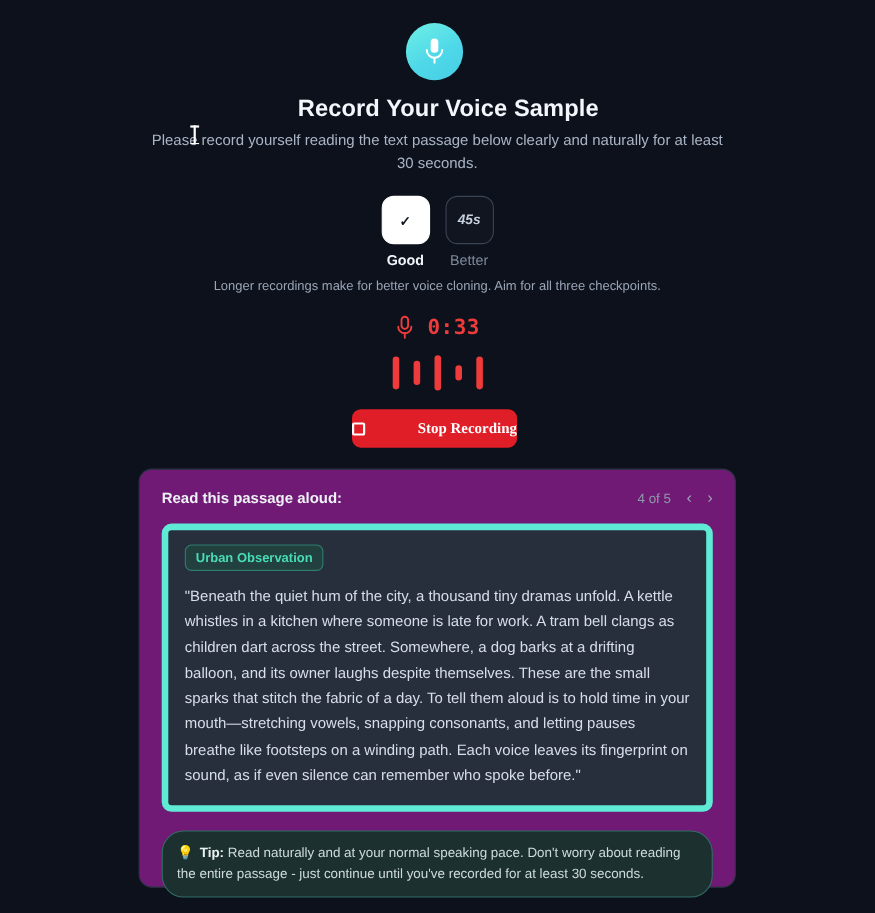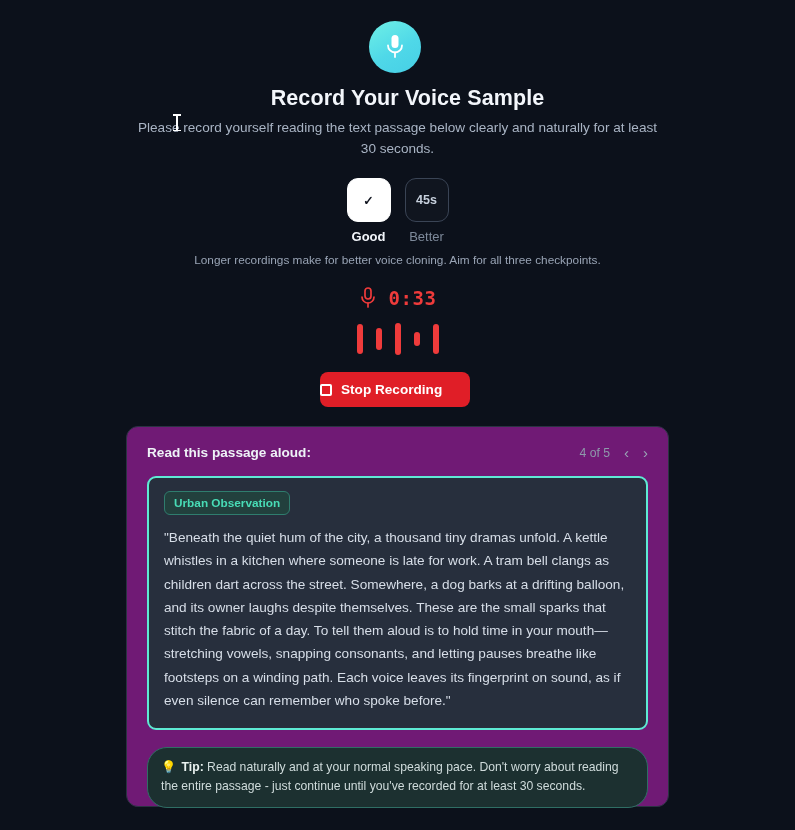--- a/index.html
+++ b/index.html
@@ -109,20 +109,21 @@
   }
   .ckpt-box.done {
     background: #ffffff;
     border: 1px solid #ffffff;
     color: #10141f;
   }
   .ckpt-box.todo {
     background: #10151f;
     border: 1px solid #3a4455;
     color: #c7d0dd;
+    font-style: italic;
   }
   .ckpt-label {
     margin-top: 7px;
     font-size: 13px;
   }
   .ckpt-label.done { color: #f2f5fa; font-weight: bold; }
   .ckpt-label.todo { color: #7e8a9b; }
 
   .ckpt-hint {
     position: absolute;
@@ -171,26 +172,26 @@
   .stop-btn {
     position: absolute;
     left: 320px;
     top: 372px;
     width: 150px;
     height: 35px;
     background: #e01e27;
     border: none;
     border-radius: 8px;
     color: #ffffff;
-    font-family: Liberation Sans, sans-serif;
+    font-family: Liberation Serif, serif;
     font-size: 13.6px;
     font-weight: bold;
     display: flex;
     align-items: center;
-    justify-content: flex-start;
+    justify-content: space-between;
     gap: 9px;
     cursor: pointer;
   }
   .stop-square {
     width: 12px;
     height: 12px;
     border: 2px solid #ffffff;
     border-radius: 2px;
   }
 
@@ -230,21 +231,21 @@
   .nav-chev {
     color: #9aa6b6;
     font-size: 15px;
     line-height: 1;
     cursor: pointer;
     user-select: none;
   }
 
   .passage-box {
     background: #272f3d;
-    border: 2px solid #5eead4;
+    border: 6px solid #5eead4;
     border-radius: 9px;
     padding: 13px 15px 16px 15px;
   }
 
   .topic-badge {
     display: inline-block;
     padding: 4px 9px;
     border: 1px solid #2f7d6e;
     border-radius: 6px;
     background: #22403d;

